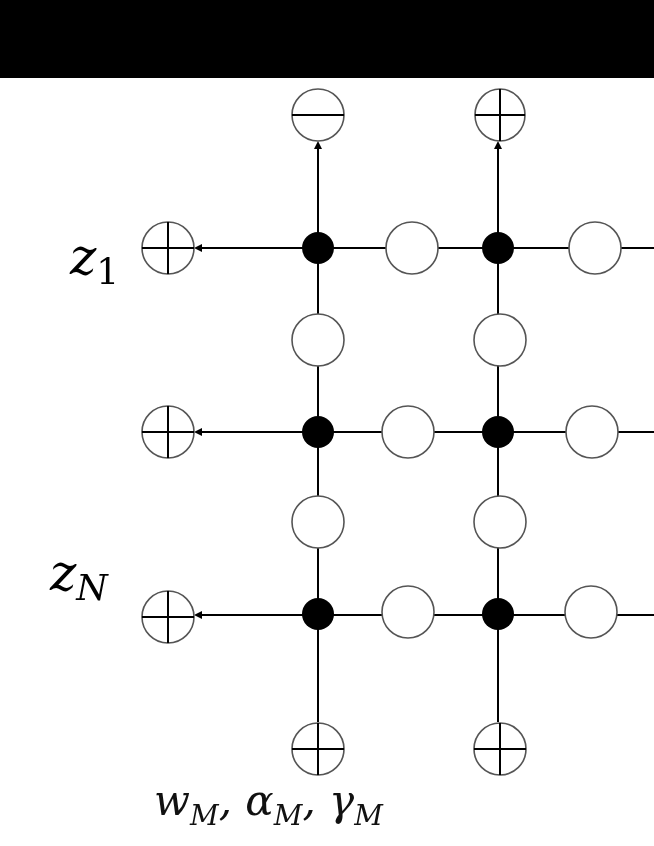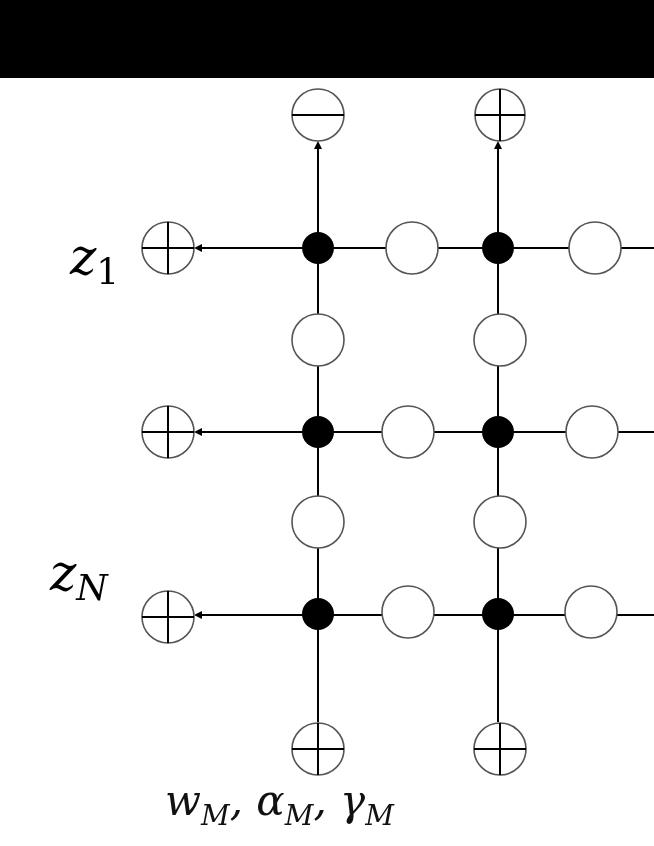--- a/index.html
+++ b/index.html
@@ -3,21 +3,21 @@
 <meta charset="utf-8">
 <style>
   html, body { margin: 0; padding: 0; background: #ffffff; }
   body { width: 654px; height: 846px; position: relative; overflow: hidden; font-family: "DejaVu Serif", serif; }
   .topbar { position: absolute; left: 0; top: 0; width: 654px; height: 78px; background: #000000; }
   svg.diagram { position: absolute; left: 0; top: 0; }
   .lbl { position: absolute; font-family: "DejaVu Serif", "Liberation Serif", serif; font-style: italic; color: #000; white-space: nowrap; }
   .lbl .main { font-size: 50px; }
   .lbl sub { font-size: 36px; vertical-align: -10px; font-style: normal; }
   .lbl sub.it { font-style: italic; }
-  .bottom-lbl { position: absolute; left: 165px; top: 776px; font-family: "DejaVu Serif", "Liberation Serif", serif; font-style: italic; font-size: 42px; color: #111; white-space: nowrap; text-align: center; }
+  .bottom-lbl { position: absolute; left: 154px; top: 776px; font-family: "DejaVu Serif", "Liberation Serif", serif; font-style: italic; font-size: 42px; color: #111; white-space: nowrap; text-align: center; }
   .bottom-lbl sub { font-size: 28px; vertical-align: -10px; }
 </style>
 </head>
 <body>
 
 <div class="topbar"></div>
 
 <svg class="diagram" width="654" height="846" viewBox="0 0 654 846">
   <defs>
     <marker id="arrow" markerWidth="8" markerHeight="8" refX="6" refY="4" orient="auto" markerUnits="userSpaceOnUse">

